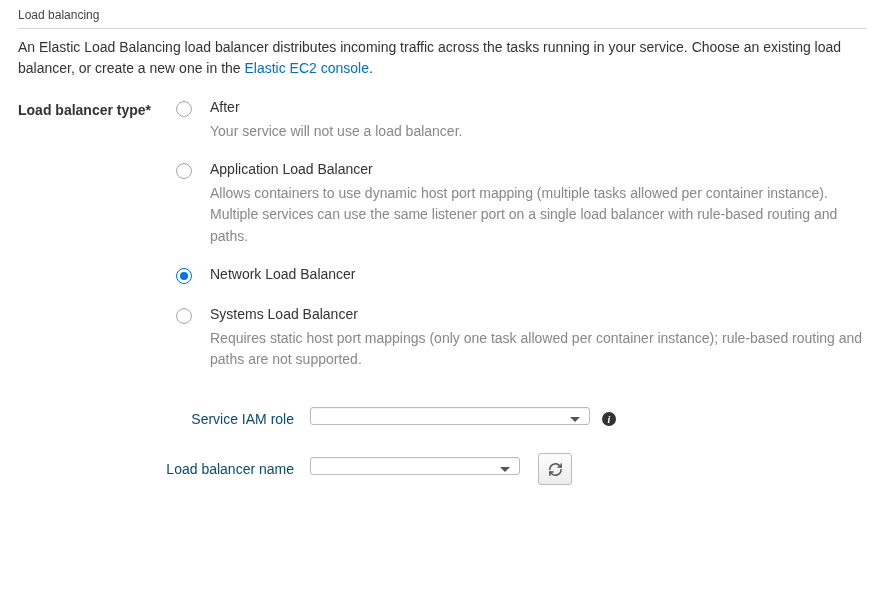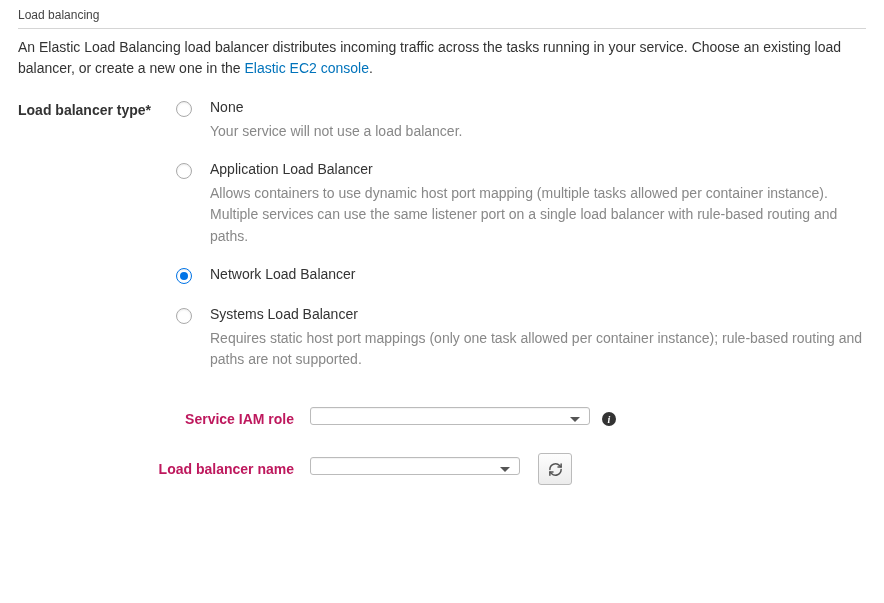--- a/index.html
+++ b/index.html
@@ -78,22 +78,22 @@
   .form-line {
     display: flex;
     align-items: center;
     margin-top: 32px;
   }
   .form-line-label {
     width: 292px;
     flex: 0 0 292px;
     text-align: right;
     padding-right: 16px;
-    font-weight: 700;
-    color: #be185d;
+    font-weight: 400;
+    color: #0c4a6e;
   }
   .select-wrap { position: relative; display: inline-block; }
   select.dd {
     -webkit-appearance: none; -moz-appearance: none; appearance: none;
     background: #fff;
     border: 1px solid #bbb;
     border-radius: 3px;
     padding: 7px 28px 7px 10px;
     font-size: 14px;
     color: #333;
@@ -146,21 +146,21 @@
   <span>An Elastic Load Balancing load balancer distributes incoming traffic across the tasks running in your service. Choose an existing load balancer, or create a new one in the </span><a class="link">Elastic EC2 console</a><span>.</span>
 </p>
 
 <div class="field-row">
   <div class="field-label">Load balancer type*</div>
   <div class="field-value">
 
     <div class="radio-opt">
       <div class="radio-circle"></div>
       <div class="radio-text">
-        <div class="radio-title">None</div>
+        <div class="radio-title">After</div>
         <div class="radio-desc">Your service will not use a load balancer.</div>
       </div>
     </div>
 
     <div class="radio-opt">
       <div class="radio-circle"></div>
       <div class="radio-text">
         <div class="radio-title">Application Load Balancer</div>
         <div class="radio-desc">Allows containers to use dynamic host port mapping (multiple tasks allowed per container instance). Multiple services can use the same listener port on a single load balancer with rule-based routing and paths.</div>
       </div>

